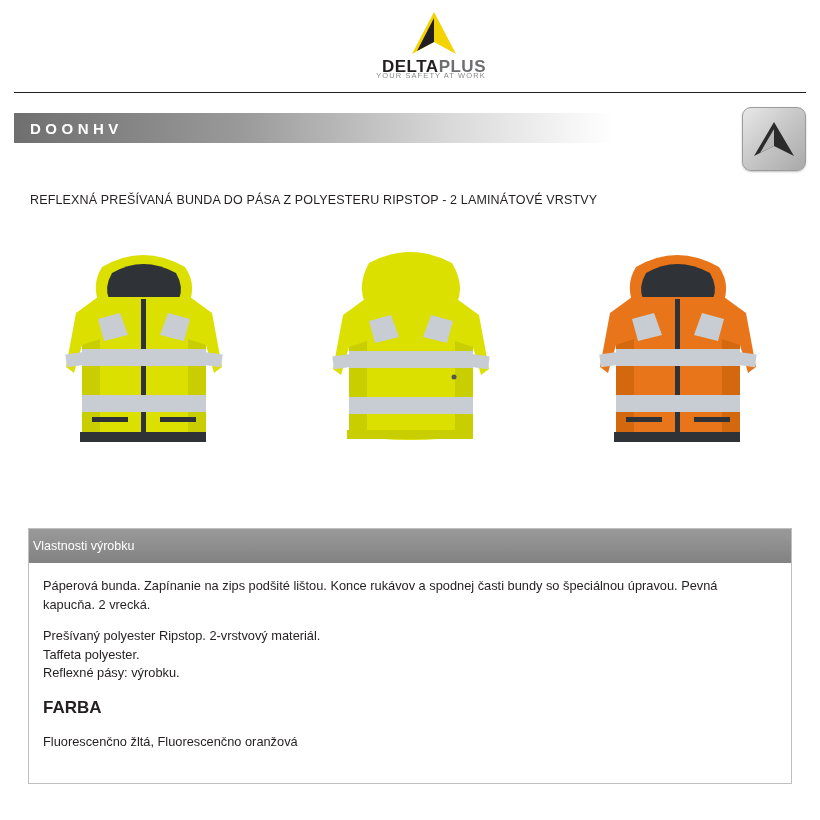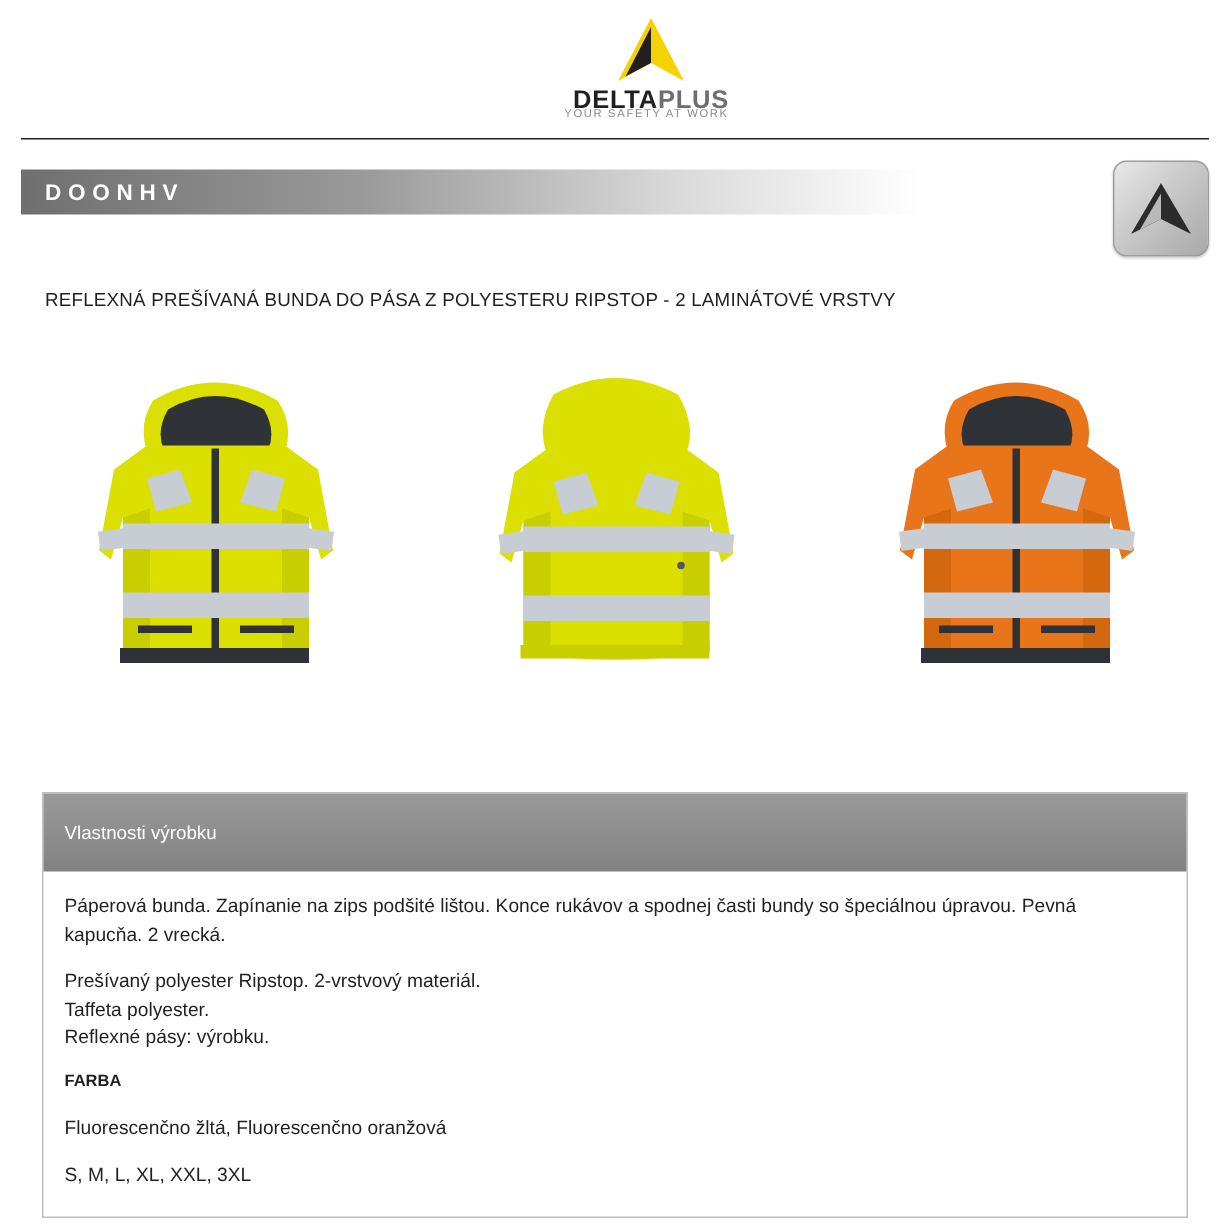--- a/index.html
+++ b/index.html
@@ -125,40 +125,40 @@
   
   .panel {
     position: absolute;
     left: 28px;
     right: 28px;
     top: 528px;
     border: 1px solid #bfbfbf;
     background: #ffffff;
   }
   .panel-head {
-    height: 52px;
+    height: 34px;
     background: linear-gradient(to bottom, #9a9a9a 0%, #8e8e8e 50%, #828282 100%);
     display: flex;
     align-items: center;
-    padding-left: 14px;
+    padding-left: 4px;
     color: #ffffff;
     font-size: 12.5px;
   }
   .panel-body {
     padding: 14px 14px 18px 14px;
     font-size: 12.8px;
     line-height: 1.45;
     color: #231f20;
   }
   .panel-body p { margin: 0 18px 13px 0; }
   .panel-body p.tight { margin: 0; }
   .panel-label {
     font-weight: bold;
     margin: 0 0 1px 0;
-    font-size: 11px;
+    font-size: 17px;
   }
   .panel-value { margin: 0 0 10px 0; }
   .panel-value.last { margin-bottom: 0; }
 </style>
 </head>
 <body>
 
 <div class="page">
 
   <div class="logo-area">
@@ -263,17 +263,16 @@
 
   <div class="panel">
     <div class="panel-head">Vlastnosti výrobku</div>
     <div class="panel-body">
       <p>Páperová bunda. Zapínanie na zips podšité lištou. Konce rukávov a spodnej časti bundy so špeciálnou úpravou. Pevná kapucňa. 2 vrecká.</p>
       <p class="tight">Prešívaný polyester Ripstop. 2-vrstvový materiál.</p>
       <p class="tight">Taffeta polyester.</p>
       <p>Reflexné pásy: výrobku.</p>
       <p class="panel-label">FARBA</p>
       <p class="panel-value">Fluorescenčno žltá, Fluorescenčno oranžová</p>
-      <p class="panel-value last">S, M, L, XL, XXL, 3XL</p>
     </div>
   </div>
 
 </div>
 
 </body></html>

